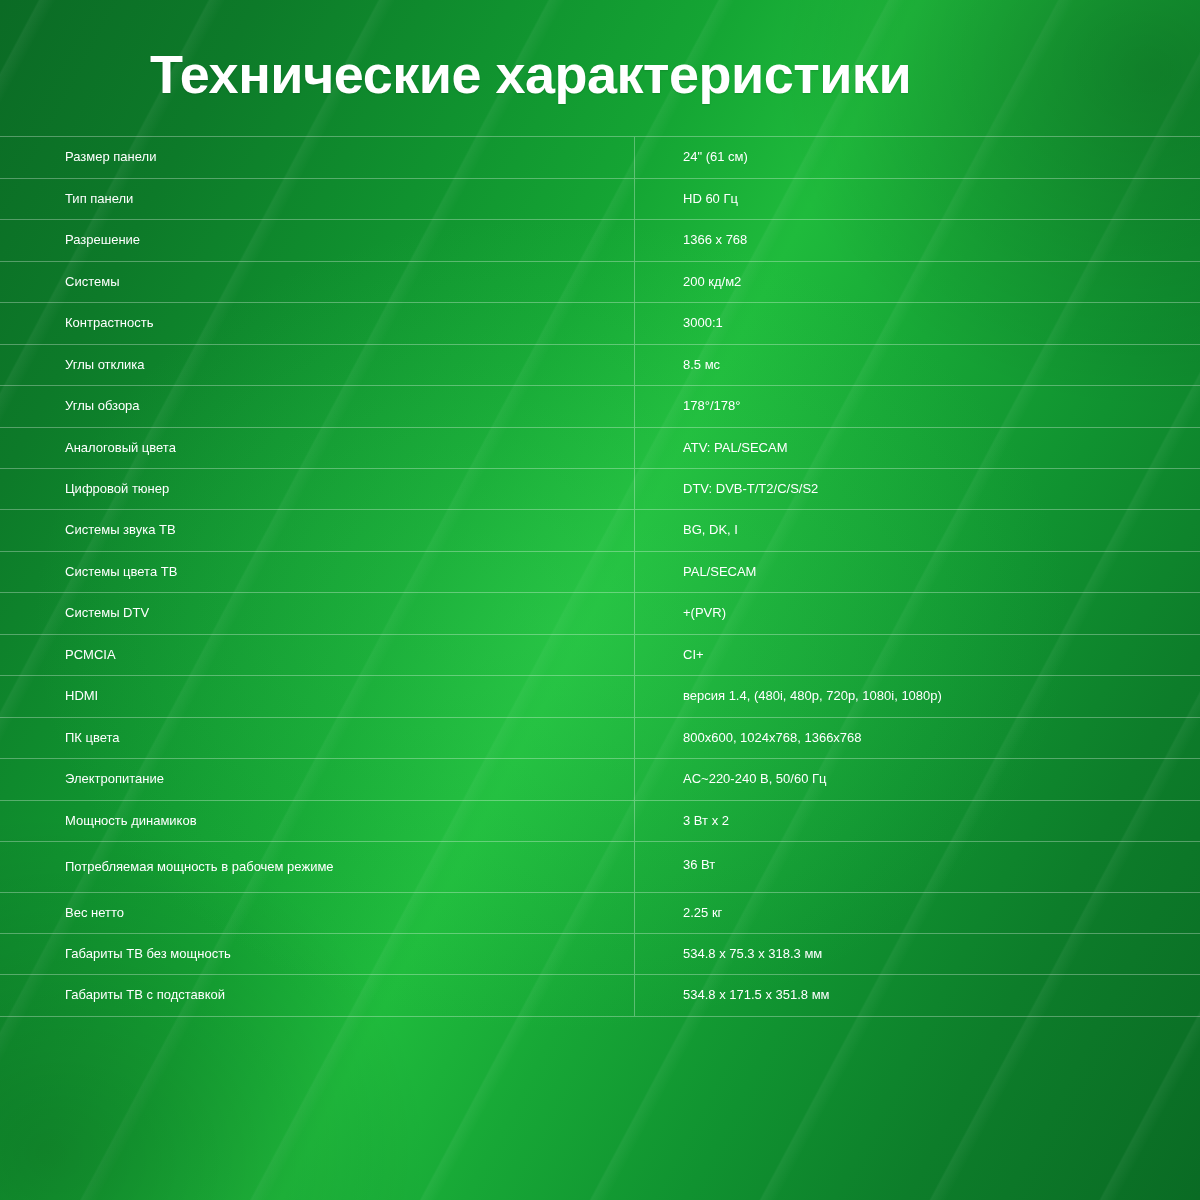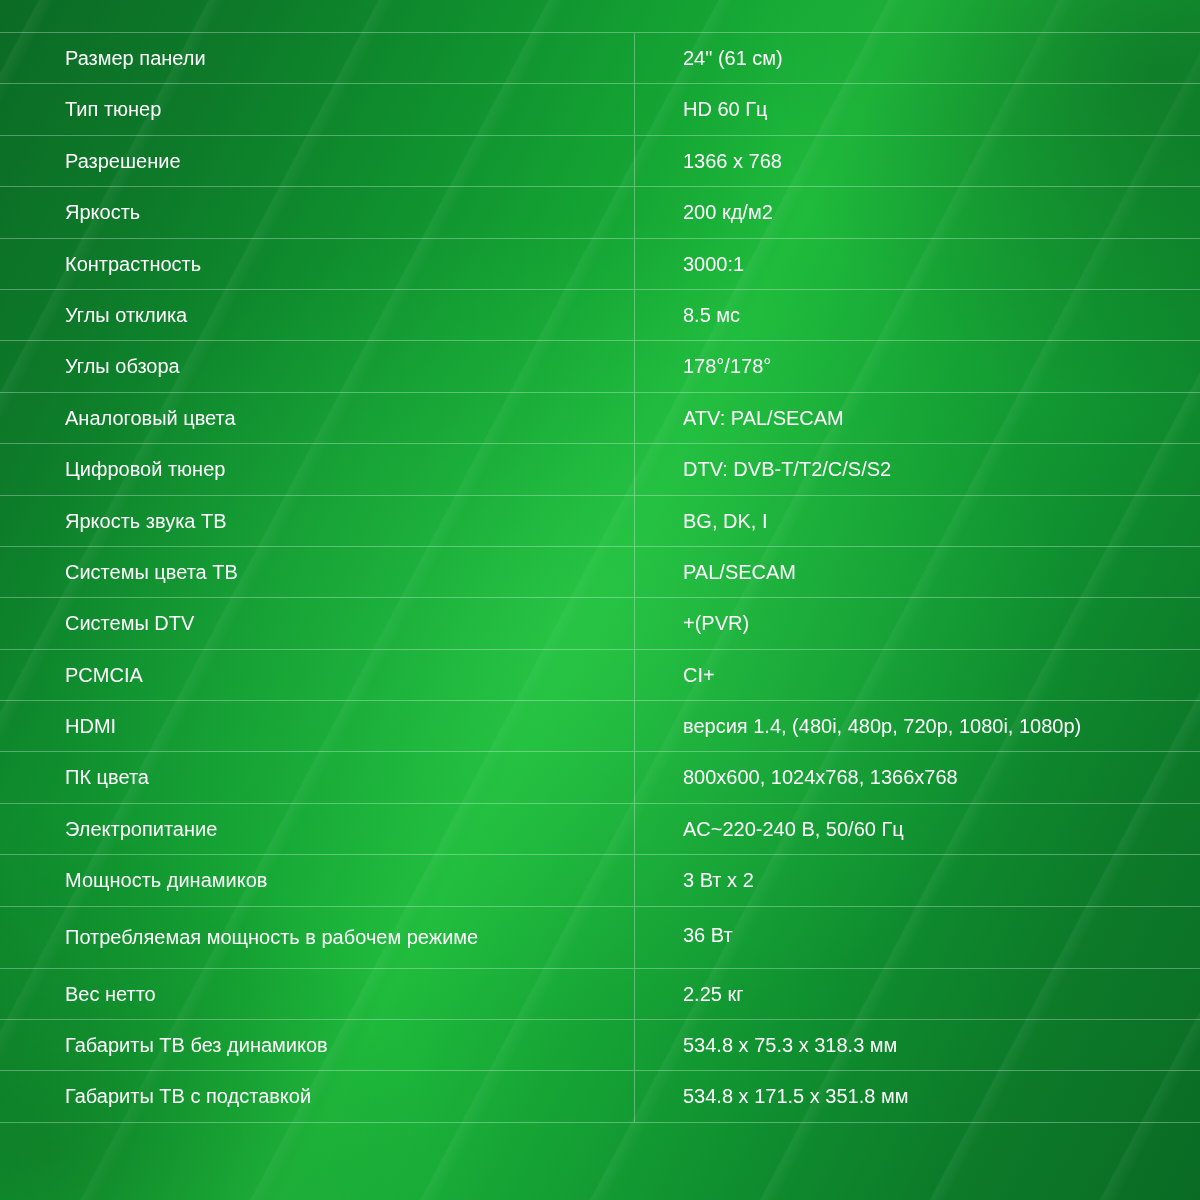--- a/index.html
+++ b/index.html
@@ -77,21 +77,21 @@
 
   
   .spec-table {
     width: 1200px;
     margin-top: 32px;
     border-collapse: collapse;
     table-layout: fixed;
   }
   .spec-table td {
     color: #ffffff;
-    font-size: 20px;
+    font-size: 13px;
     line-height: 1.42;
     vertical-align: middle;
     padding: 11px 0 11px 0;
     border-bottom: 1px solid rgba(255,255,255,0.30);
   }
   .spec-table tr:first-child td {
     border-top: 1px solid rgba(255,255,255,0.30);
   }
   .cell-label {
     width: 555px;
@@ -115,37 +115,38 @@
   .tall .cell-value {
     vertical-align: top;
   }
 </style>
 </head>
 <body>
 
 <div class="page">
   <div class="content">
 
+    <h1 class="title">Технические характеристики</h1>
 
     <table class="spec-table">
       <tbody>
           <tr>
             <td class="cell-label">Размер панели</td>
             <td class="cell-value">24" (61 см)</td>
           </tr>
           <tr>
-            <td class="cell-label">Тип тюнер</td>
+            <td class="cell-label">Тип панели</td>
             <td class="cell-value">HD 60 Гц</td>
           </tr>
           <tr>
             <td class="cell-label">Разрешение</td>
             <td class="cell-value">1366 x 768</td>
           </tr>
           <tr>
-            <td class="cell-label">Яркость</td>
+            <td class="cell-label">Системы</td>
             <td class="cell-value">200 кд/м2</td>
           </tr>
           <tr>
             <td class="cell-label">Контрастность</td>
             <td class="cell-value">3000:1</td>
           </tr>
           <tr>
             <td class="cell-label">Углы отклика</td>
             <td class="cell-value">8.5 мс</td>
           </tr>
@@ -155,21 +156,21 @@
           </tr>
           <tr>
             <td class="cell-label">Аналоговый цвета</td>
             <td class="cell-value">ATV: PAL/SECAM</td>
           </tr>
           <tr>
             <td class="cell-label">Цифровой тюнер</td>
             <td class="cell-value">DTV: DVB-T/T2/C/S/S2</td>
           </tr>
           <tr>
-            <td class="cell-label">Яркость звука ТВ</td>
+            <td class="cell-label">Системы звука ТВ</td>
             <td class="cell-value">BG, DK, I</td>
           </tr>
           <tr>
             <td class="cell-label">Системы цвета ТВ</td>
             <td class="cell-value">PAL/SECAM</td>
           </tr>
           <tr>
             <td class="cell-label">Системы DTV</td>
             <td class="cell-value">+(PVR)</td>
           </tr>
@@ -195,21 +196,21 @@
           </tr>
           <tr class="tall">
             <td class="cell-label">Потребляемая мощность в рабочем режиме</td>
             <td class="cell-value">36 Вт</td>
           </tr>
           <tr>
             <td class="cell-label">Вес нетто</td>
             <td class="cell-value">2.25 кг</td>
           </tr>
           <tr>
-            <td class="cell-label">Габариты ТВ без динамиков</td>
+            <td class="cell-label">Габариты ТВ без мощность</td>
             <td class="cell-value">534.8 x 75.3 x 318.3 мм</td>
           </tr>
           <tr>
             <td class="cell-label">Габариты ТВ с подставкой</td>
             <td class="cell-value">534.8 x 171.5 x 351.8 мм</td>
           </tr>
         </tbody>
     </table>
 
   </div>

